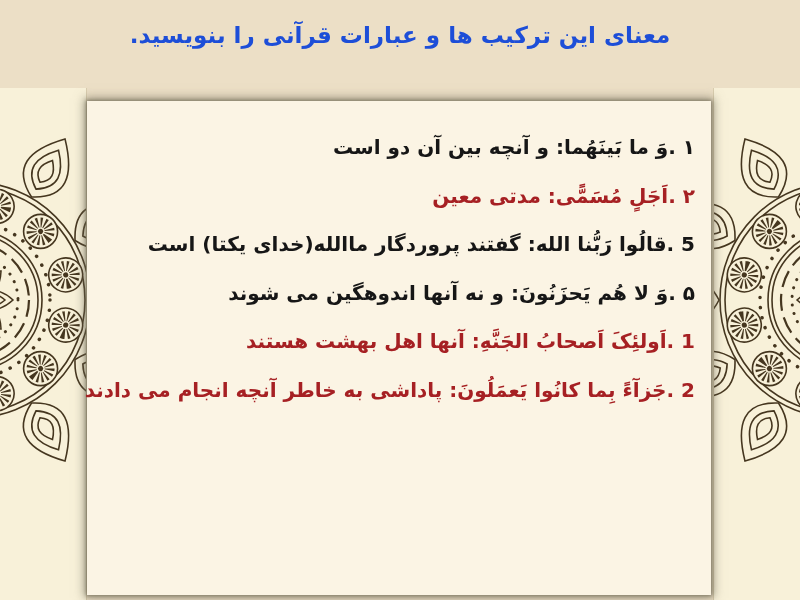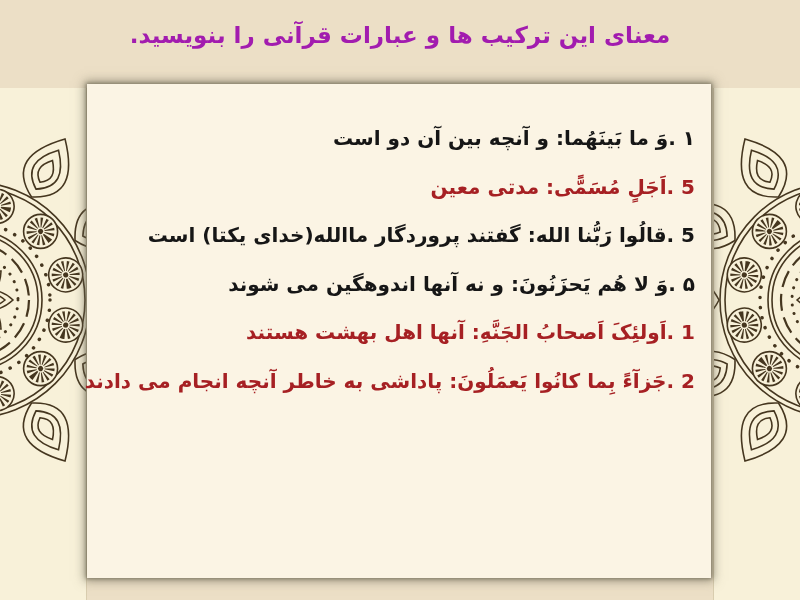--- a/index.html
+++ b/index.html
@@ -4,34 +4,34 @@
 <style>
   html,body{margin:0;padding:0;}
   body{
     width:800px;height:600px;position:relative;overflow:hidden;
     background:#ecdfc6;
     font-family:"DejaVu Sans",sans-serif;
   }
   .slide-title{
     position:absolute;top:22px;left:0;right:0;
     text-align:center;direction:rtl;
-    font-size:23px;font-weight:700;color:#a21caf;
+    font-size:23px;font-weight:700;color:#1d4ed8;
   }
   .side-panel{
     position:absolute;top:88px;width:86px;height:512px;
     background:#f8f1d9;overflow:hidden;z-index:1;
   }
   .side-panel.left{left:0;border-right:1px solid #d9cdaf;}
   .side-panel.right{right:0;border-left:1px solid #d9cdaf;}
   .side-panel svg{position:absolute;}
   .panel-left-svg{left:-228px;top:12px;}
   .panel-right-svg{left:-76px;top:12px;}
   .content-box{
-    position:absolute;left:87px;top:84px;width:624px;height:494px;
-    box-sizing:border-box;padding:30px 16px 0 16px;
+    position:absolute;left:87px;top:101px;width:624px;height:494px;
+    box-sizing:border-box;padding:22px 16px 0 16px;
     background:#fbf4e4;z-index:2;
     box-shadow:0 0 4px 1px rgba(95,90,70,.65),0 0 10px 3px rgba(110,105,85,.55);
   }
   .line{
     margin:0;direction:rtl;text-align:right;white-space:nowrap;
     font-size:20px;font-weight:700;line-height:48.5px;
   }
   .line[data-color="black"]{color:#161616;}
   .line[data-color="red"]{color:#a62023;}
 </style>
@@ -115,18 +115,18 @@
 </div>
 
 <div class="side-panel right">
   <svg class="panel-right-svg" width="400" height="400" viewBox="-200 -200 400 400">
     <use href="#mandala"></use>
   </svg>
 </div>
 
 <div class="content-box">
   <p class="line" data-color="black">۱ .وَ ما بَینَهُما: و آنچه بین آن دو است</p>
-  <p class="line" data-color="red">5 .اَجَلٍ مُسَمًّی: مدتی معین</p>
+  <p class="line" data-color="red">۲ .اَجَلٍ مُسَمًّی: مدتی معین</p>
   <p class="line" data-color="black">5 .قالُوا رَبُّنا الله: گفتند پروردگار ماالله(خدای یکتا) است</p>
   <p class="line" data-color="black">۵ .وَ لا هُم یَحزَنُونَ: و نه آنها اندوهگین می شوند</p>
   <p class="line" data-color="red">1 .اَولئِکَ اَصحابُ الجَنَّهِ: آنها اهل بهشت هستند</p>
   <p class="line" data-color="red">2 .جَزآءً بِما کانُوا یَعمَلُونَ: پاداشی به خاطر آنچه انجام می دادند</p>
 </div>
 
 </body></html>

